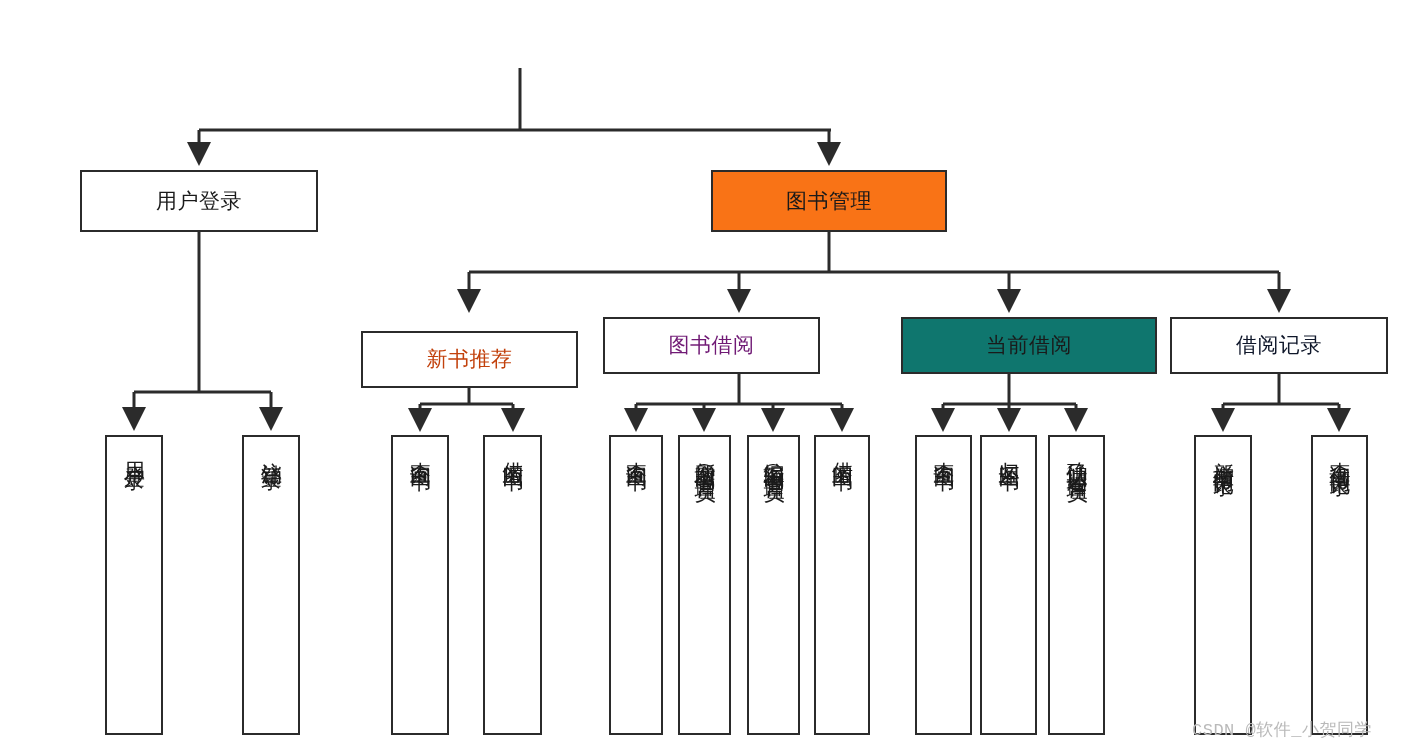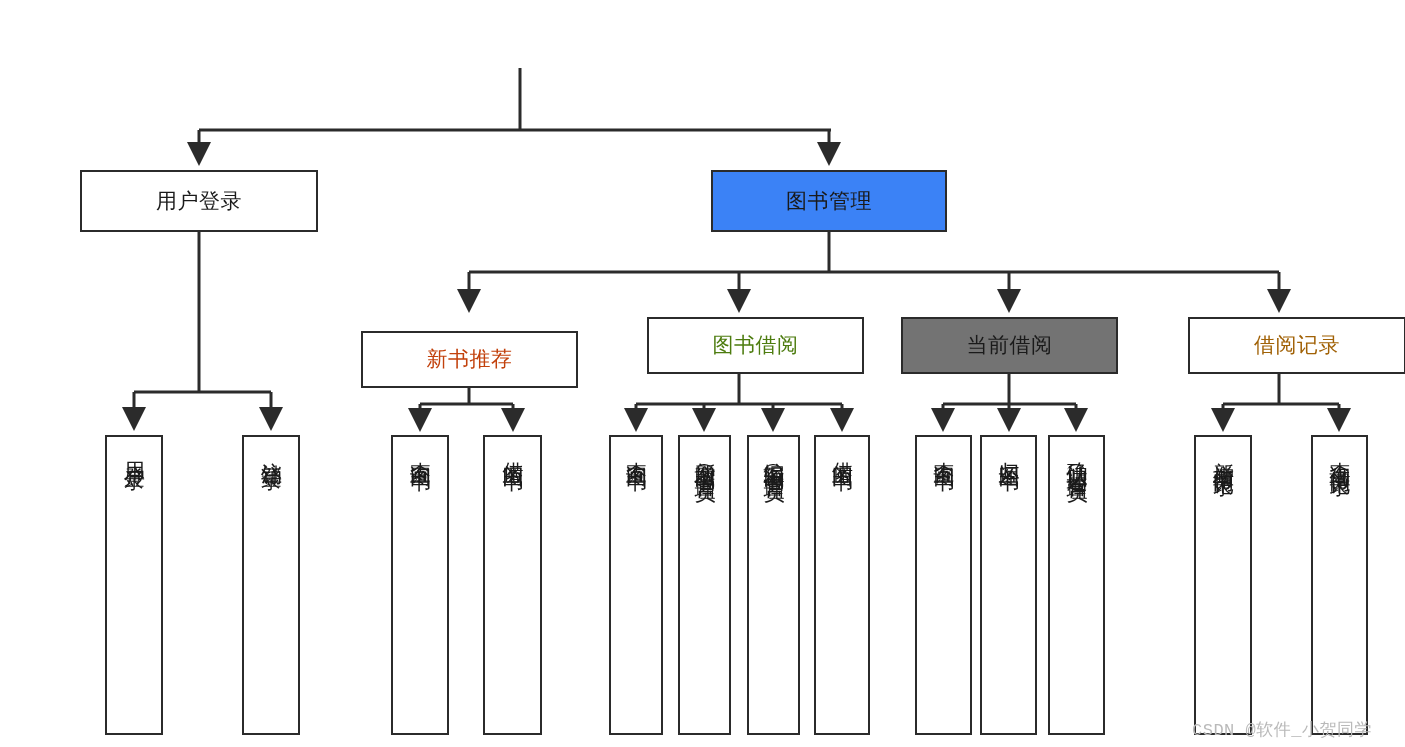--- a/index.html
+++ b/index.html
@@ -117,34 +117,34 @@
       <path d="M 1223 404 L 1339 404"></path>
       <path d="M 1223 404 L 1223 428" marker-end="url(#arrow)"></path>
       <path d="M 1339 404 L 1339 428" marker-end="url(#arrow)"></path>
     </g>
   </svg>
 
 
   <div class="node horiz" style="left: 80px; top: 170px; width: 238px; height: 62px; border-color: rgb(43, 43, 43); background: rgb(255, 255, 255); color: rgb(26, 26, 26);">
     <span class="label">用户登录</span>
   </div>
-  <div class="node horiz" style="left: 711px; top: 170px; width: 236px; height: 62px; border-color: rgb(43, 43, 43); background: #3b82f6; color: rgb(26, 26, 26);">
+  <div class="node horiz" style="left: 711px; top: 170px; width: 236px; height: 62px; border-color: rgb(43, 43, 43); background: #f97316; color: rgb(26, 26, 26);">
     <span class="label">图书管理</span>
   </div>
 
   <div class="node horiz" style="left: 361px; top: 331px; width: 217px; height: 57px; border-color: rgb(43, 43, 43); background: rgb(255, 255, 255); color: #c2410c; justify-content: center;">
     <span class="label">新书推荐</span>
   </div>
-  <div class="node horiz" style="left: 647px; top: 317px; width: 217px; height: 57px; border-color: rgb(43, 43, 43); background: rgb(255, 255, 255); color: #4d7c0f;">
+  <div class="node horiz" style="left: 603px; top: 317px; width: 217px; height: 57px; border-color: rgb(43, 43, 43); background: rgb(255, 255, 255); color: #701a75;">
     <span class="label">图书借阅</span>
   </div>
-  <div class="node horiz" style="left: 901px; top: 317px; width: 217px; height: 57px; border-color: rgb(43, 43, 43); background: #737373; color: rgb(26, 26, 26);">
+  <div class="node horiz" style="left: 901px; top: 317px; width: 256px; height: 57px; border-color: rgb(43, 43, 43); background: #0f766e; color: rgb(26, 26, 26);">
     <span class="label">当前借阅</span>
   </div>
-  <div class="node horiz" style="left: 1170px; top: 317px; width: 218px; height: 57px; border-color: rgb(43, 43, 43); background: rgb(255, 255, 255); color: #a16207; margin-left: 18px;">
+  <div class="node horiz" style="left: 1170px; top: 317px; width: 218px; height: 57px; border-color: rgb(43, 43, 43); background: rgb(255, 255, 255); color: #0f172a;">
     <span class="label">借阅记录</span>
   </div>
 
   <div class="node vert" style="left: 105px; top: 435px; width: 58px; height: 300px; border-color: rgb(43, 43, 43); background: rgb(255, 255, 255); color: rgb(26, 26, 26);">
     <span class="label">用户登录</span>
   </div>
   <div class="node vert" style="left: 242px; top: 435px; width: 58px; height: 300px; border-color: rgb(43, 43, 43); background: rgb(255, 255, 255); color: rgb(26, 26, 26);">
     <span class="label">注销登录</span>
   </div>
   <div class="node vert" style="left: 391px; top: 435px; width: 58px; height: 300px; border-color: rgb(43, 43, 43); background: rgb(255, 255, 255); color: rgb(26, 26, 26);">

